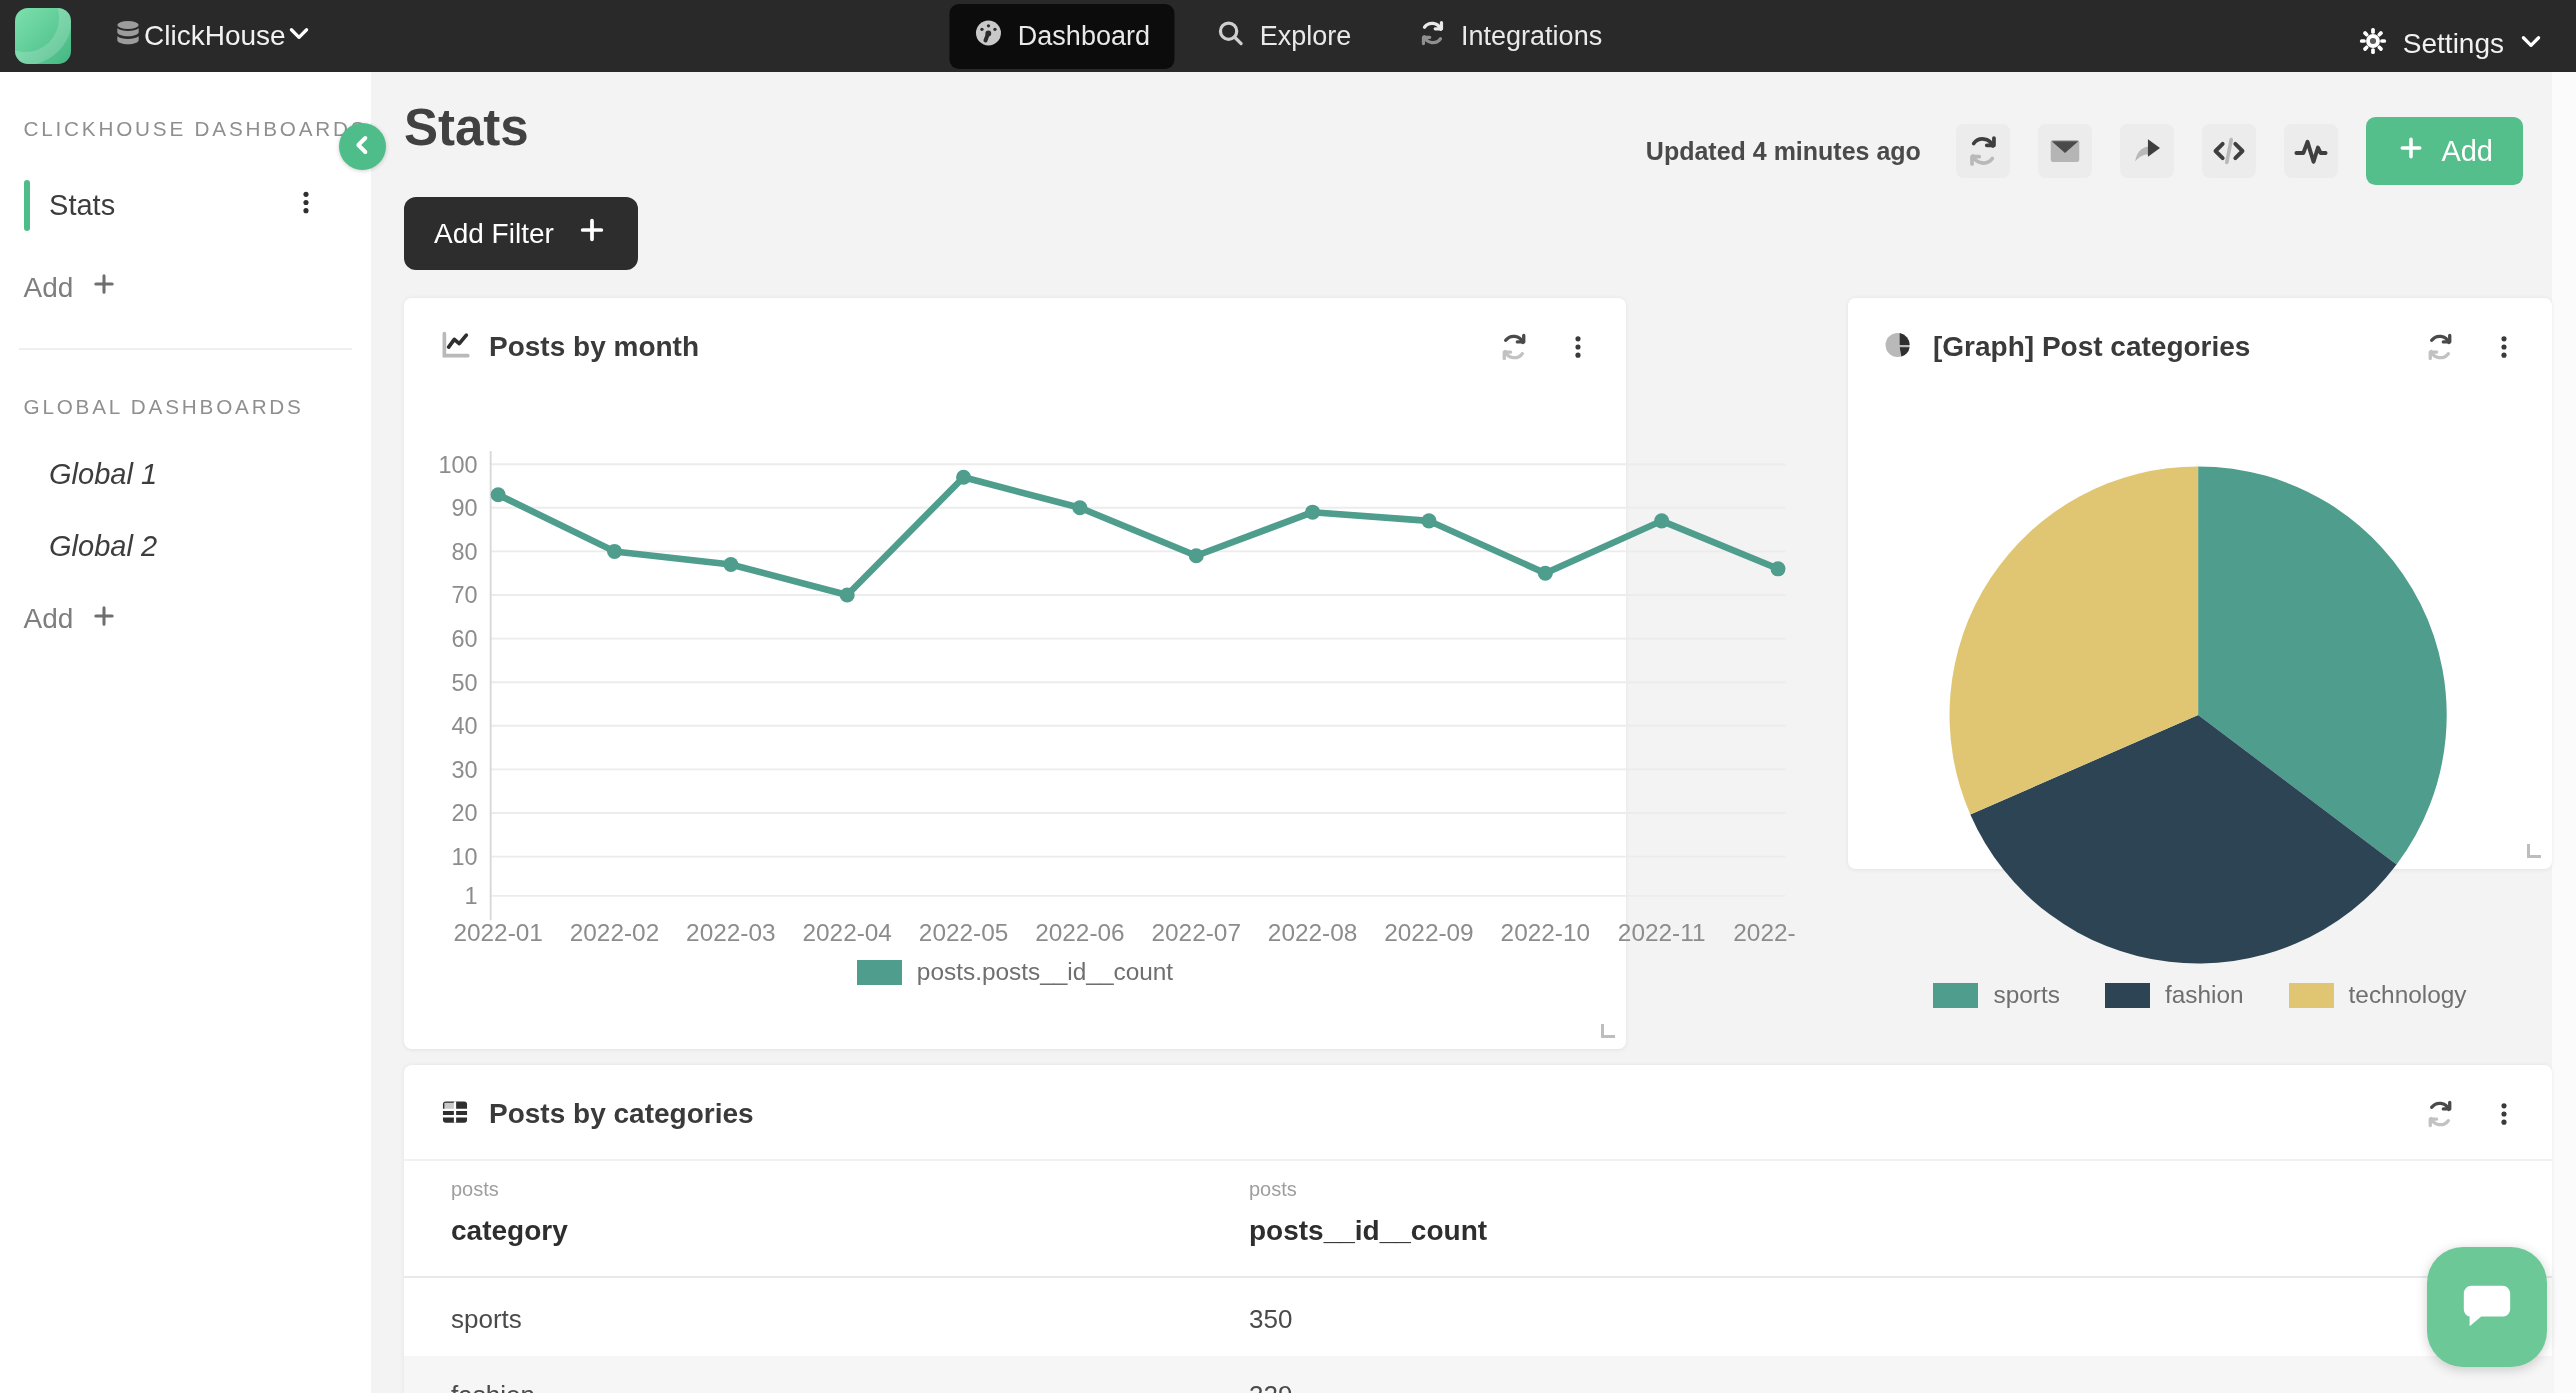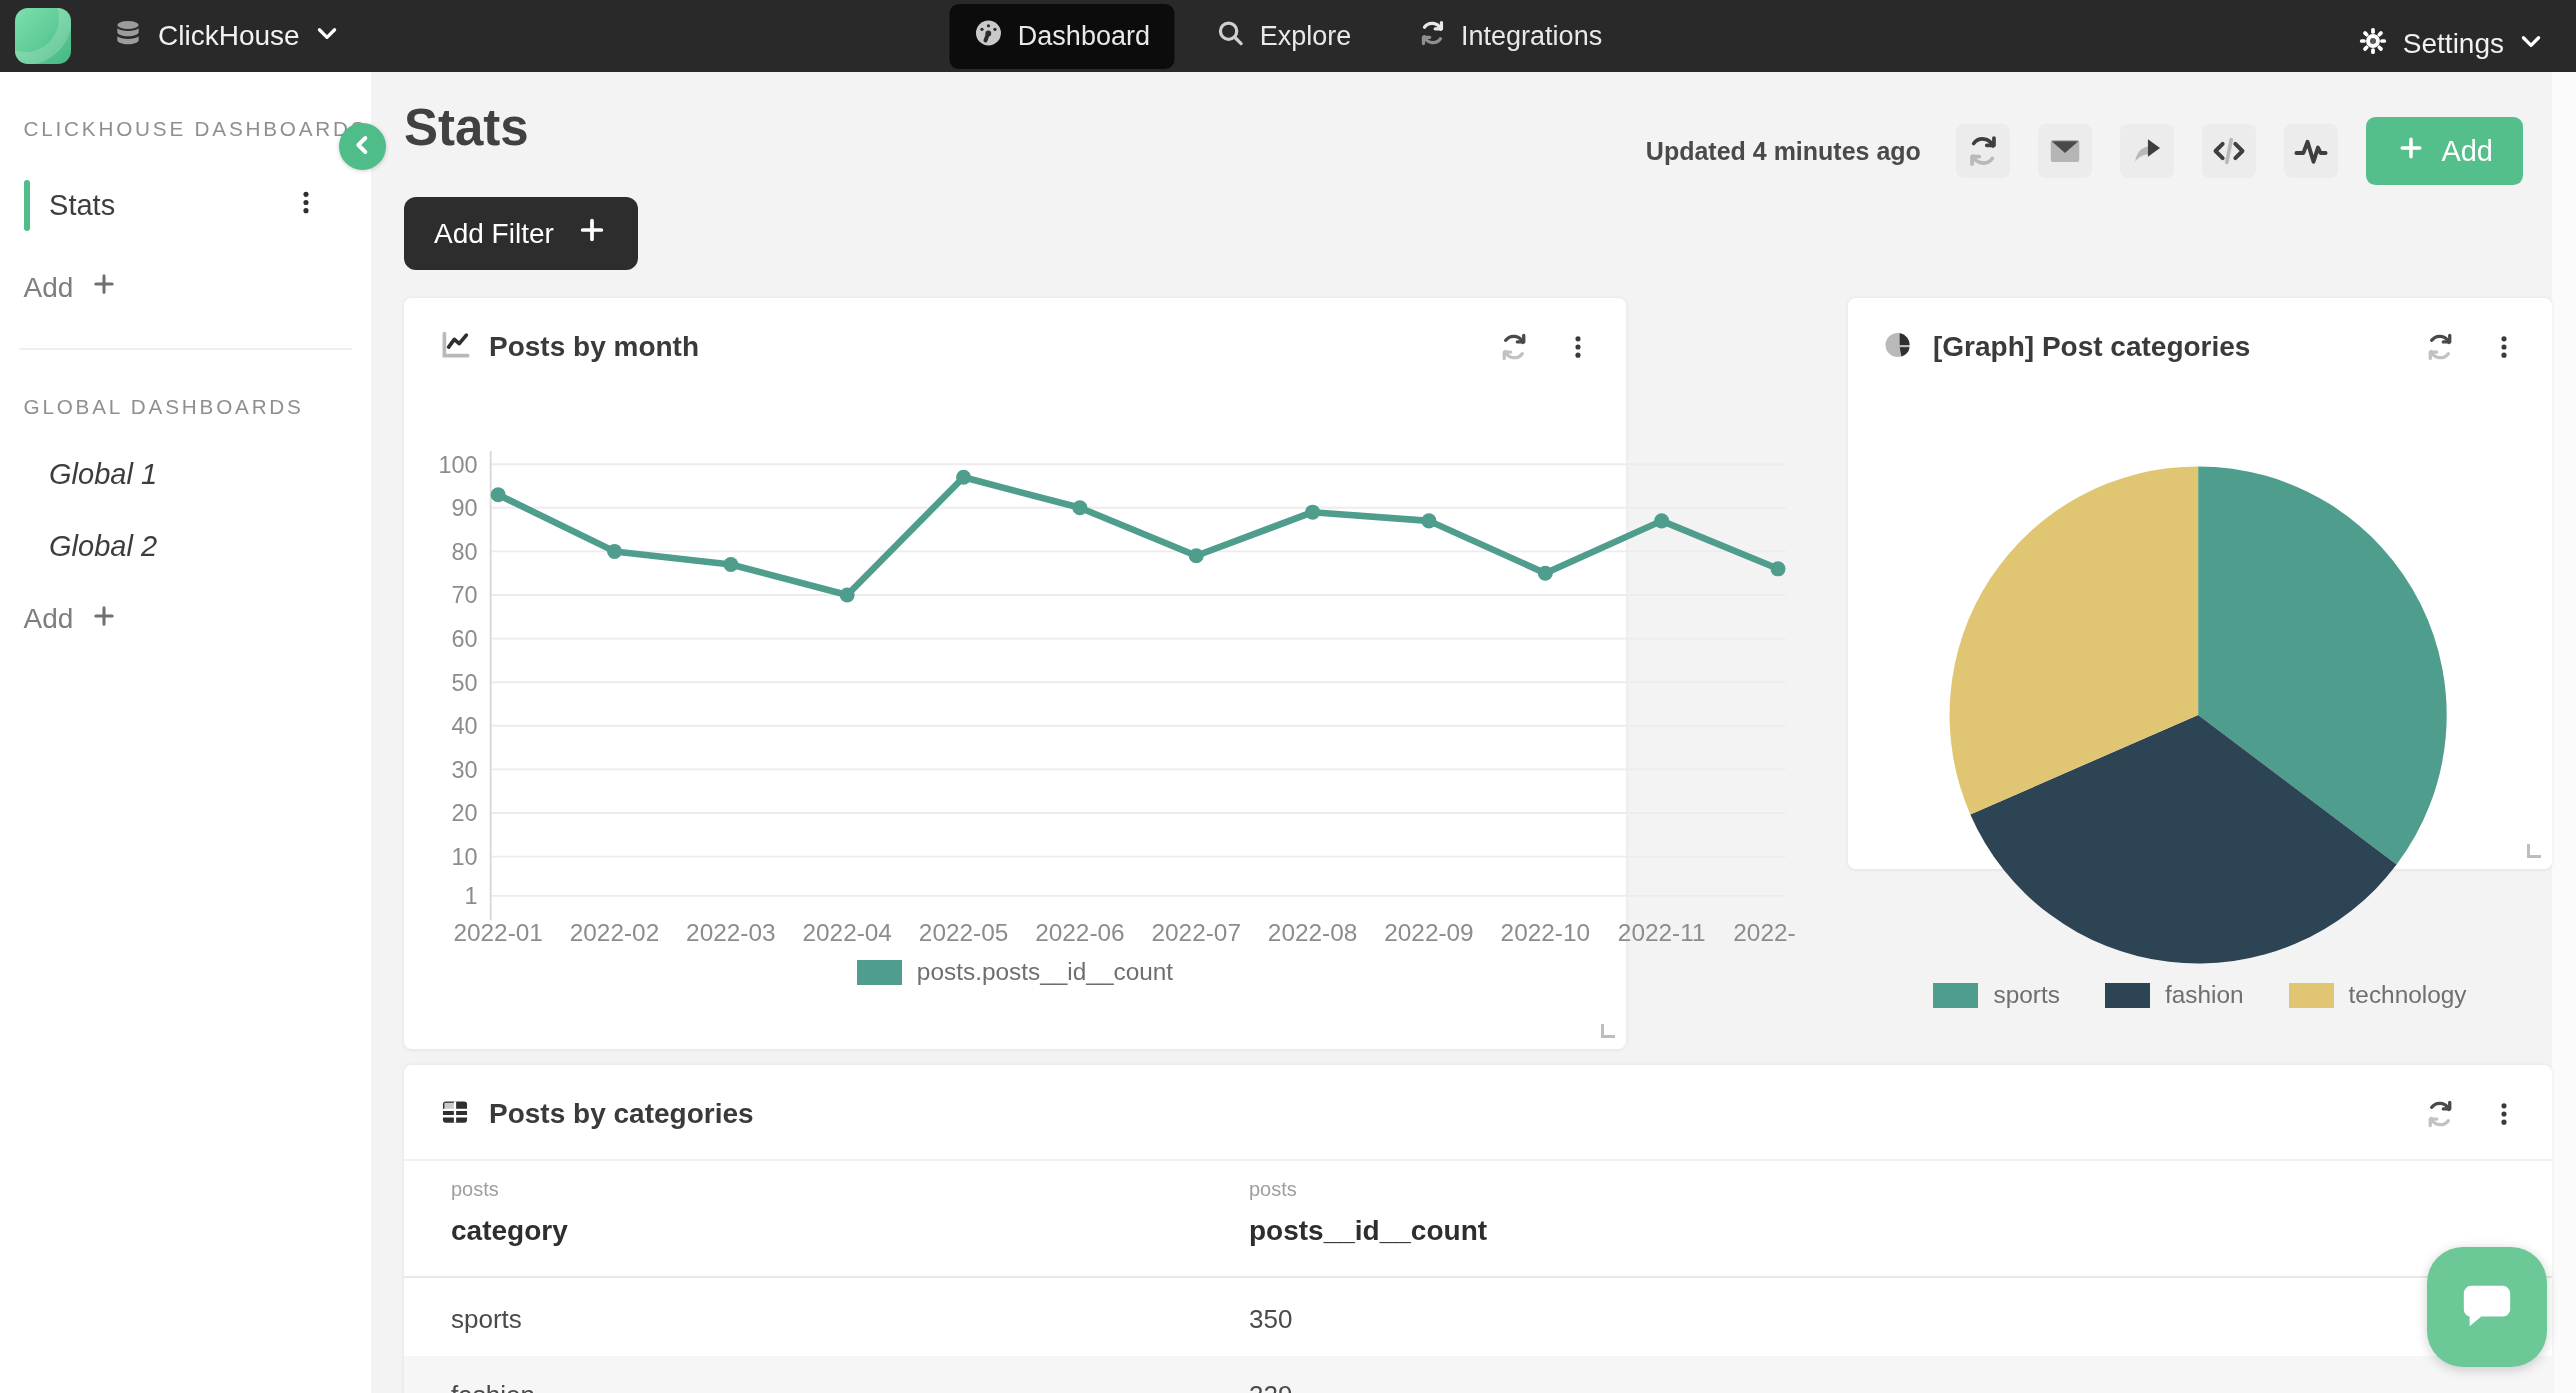--- a/index.html
+++ b/index.html
@@ -8,21 +8,21 @@
          font-family:"Liberation Sans", sans-serif; }
   svg text { font-family:"Liberation Sans", sans-serif; }
 
   
   .topbar { position:absolute; left:0; top:0; right:0; height:72px; background:#292929;
             display:flex; align-items:center; z-index:40; }
   .logo { width:56px; height:56px; margin-left:15px; border-radius:13px;
           background:linear-gradient(135deg,#7ce0ad 0%,#5ecb96 55%,#44b682 100%); position:relative; overflow:hidden; }
   .logo::after { content:""; position:absolute; left:-42%; top:-42%; width:120%; height:120%;
           border-radius:50%; box-shadow:0 0 0 13px rgba(255,255,255,0.18); }
-  .app { display:flex; align-items:center; gap:14px; margin-left:41px; color:#f1f1f1; font-size:28px;text-align:center; }
+  .app { display:flex; align-items:center; margin-left:41px; color:#f1f1f1; font-size:28px;text-align:center; }
   .nav { position:absolute; left:50%; top:0; height:72px; transform:translateX(-50%);
          display:flex; align-items:center; gap:17px; }
   .nav-item { display:flex; align-items:center; gap:14px; color:#e9e9e9; font-size:27px;
               padding:14px 24.4px; border-radius:9.4px; cursor:pointer; white-space:nowrap; }
   .nav-item.active { background:#0c0c0c; }
   .settings { position:absolute; right:32px; top:0; height:88px; display:flex; align-items:center;
               gap:14px; color:#f1f1f1; font-size:28px; cursor:pointer; }
 
   
   .sidebar { position:absolute; left:0; top:72px; bottom:0; width:371px; background:#fff; z-index:10; }

